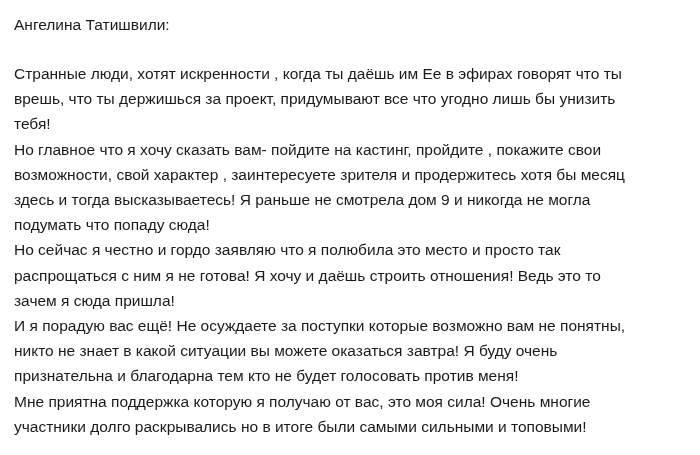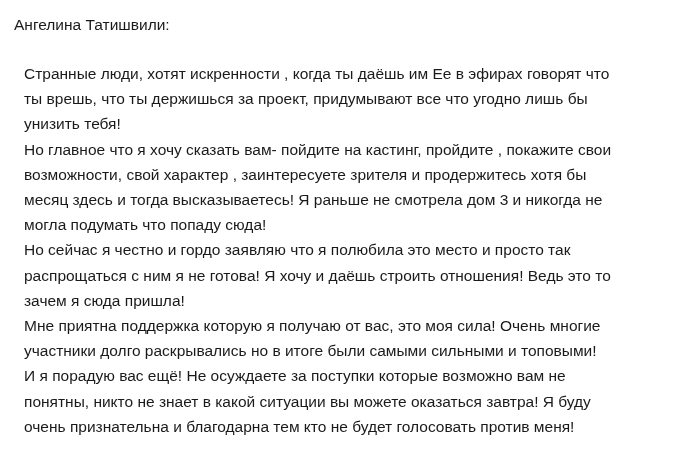--- a/index.html
+++ b/index.html
@@ -25,21 +25,21 @@
     font-size: 15.5px;
     line-height: 21px;
     color: #1a1a1a;
     margin: 0 0 26px 0;
     white-space: pre-wrap;
   }
   .body-text {
     font-size: 15.5px;
     line-height: 25.2px;
     color: #1a1a1a;
-    margin: 10px;
+    margin: 0;
   }
   .para {
     margin: 0;
     padding: 0;
   }
   .emoji {
     font-family: "DejaVu Sans", sans-serif;
     font-size: 15.5px;
     color: #8e44ad;
     letter-spacing: 0px;
@@ -47,19 +47,19 @@
 </style>
 </head>
 <body>
 
 <div class="page">
 
   <div class="author">Ангелина Татишвили:</div>
 
   <div class="body-text">
     <p class="para">Странные люди, хотят искренности , когда ты даёшь им Ее в эфирах говорят что ты врешь, что ты держишься за проект, придумывают все что угодно лишь бы унизить тебя!</p>
-    <p class="para">Но главное что я хочу сказать вам- пойдите на кастинг, пройдите , покажите свои возможности, свой характер , заинтересуете зрителя и продержитесь хотя бы месяц здесь и тогда высказываетесь! Я раньше не смотрела дом 3 и никогда не могла подумать что попаду сюда!</p>
+    <p class="para">Но главное что я хочу сказать вам- пойдите на кастинг, пройдите , покажите свои возможности, свой характер , заинтересуете зрителя и продержитесь хотя бы месяц здесь и тогда высказываетесь! Я раньше не смотрела дом 9 и никогда не могла подумать что попаду сюда!</p>
     <p class="para">Но сейчас я честно и гордо заявляю что я полюбила это место и просто так распрощаться с ним я не готова! Я хочу и даёшь строить отношения! Ведь это то зачем я сюда пришла!</p>
+    <p class="para">И я порадую вас ещё! Не осуждаете за поступки которые возможно вам не понятны, никто не знает в какой ситуации вы можете оказаться завтра! Я буду очень признательна и благодарна тем кто не будет голосовать против меня!</p>
     <p class="para">Мне приятна поддержка которую я получаю от вас, это моя сила! Очень многие участники долго раскрывались но в итоге были самыми сильными и топовыми!</p>
-    <p class="para">И я порадую вас ещё! Не осуждаете за поступки которые возможно вам не понятны, никто не знает в какой ситуации вы можете оказаться завтра! Я буду очень признательна и благодарна тем кто не будет голосовать против меня!</p>
   </div>
 
 </div>
 
 </body></html>

